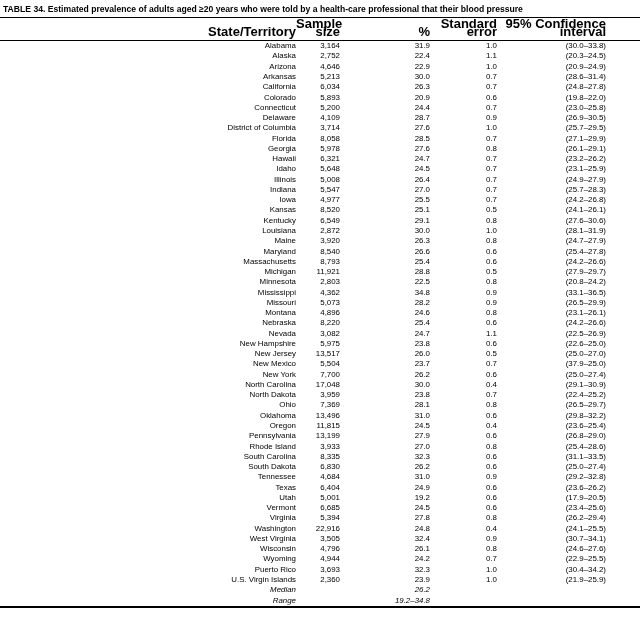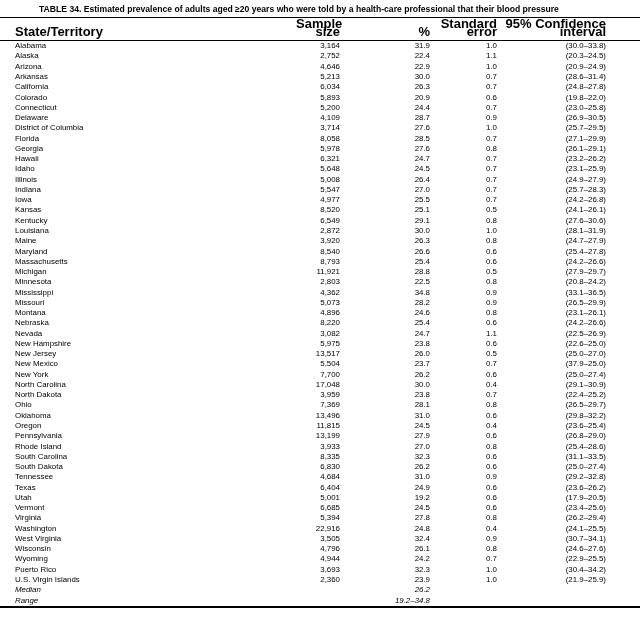--- a/index.html
+++ b/index.html
@@ -13,21 +13,21 @@
     box-sizing: border-box;
     overflow: hidden;
   }
   .title {
     font-weight: bold;
     font-size: 8.6px;
     line-height: 10.6px;
     padding: 4px 2px 2px 3px;
     border-bottom: 1.5px solid #000;
   }
-  .title div { white-space: nowrap; margin-left: 36px; }
+  .title div { white-space: nowrap; }
   table.prev {
     width: 640px;
     border-collapse: collapse;
     table-layout: fixed;
     border-bottom: 2px solid #000;
   }
   table.prev col.w-state  { width: 296px; }
   table.prev col.w-sample { width: 44px; }
   table.prev col.w-pct    { width: 90px; }
   table.prev col.w-se     { width: 67px; }
@@ -42,21 +42,21 @@
     white-space: nowrap;
   }
   tbody td {
     font-size: 7.9px;
     line-height: 10.27px;
     height: 10.27px;
     padding: 0;
     white-space: nowrap;
     overflow: hidden;
   }
-  .c-state { text-align: left; padding-left: 15px; }
+  .c-state { text-align: right; padding-left: 3px; }
   .c-num   { text-align: right; }
   .c-ci    { padding-right: 34px; }
   .italic  { font-style: italic; }
 </style>
 </head>
 <body>
 
 <div class="page">
   <div class="title">
     <div>TABLE 34. Estimated prevalence of adults aged ≥20 years who were told by a health-care professional that their blood pressure</div>

